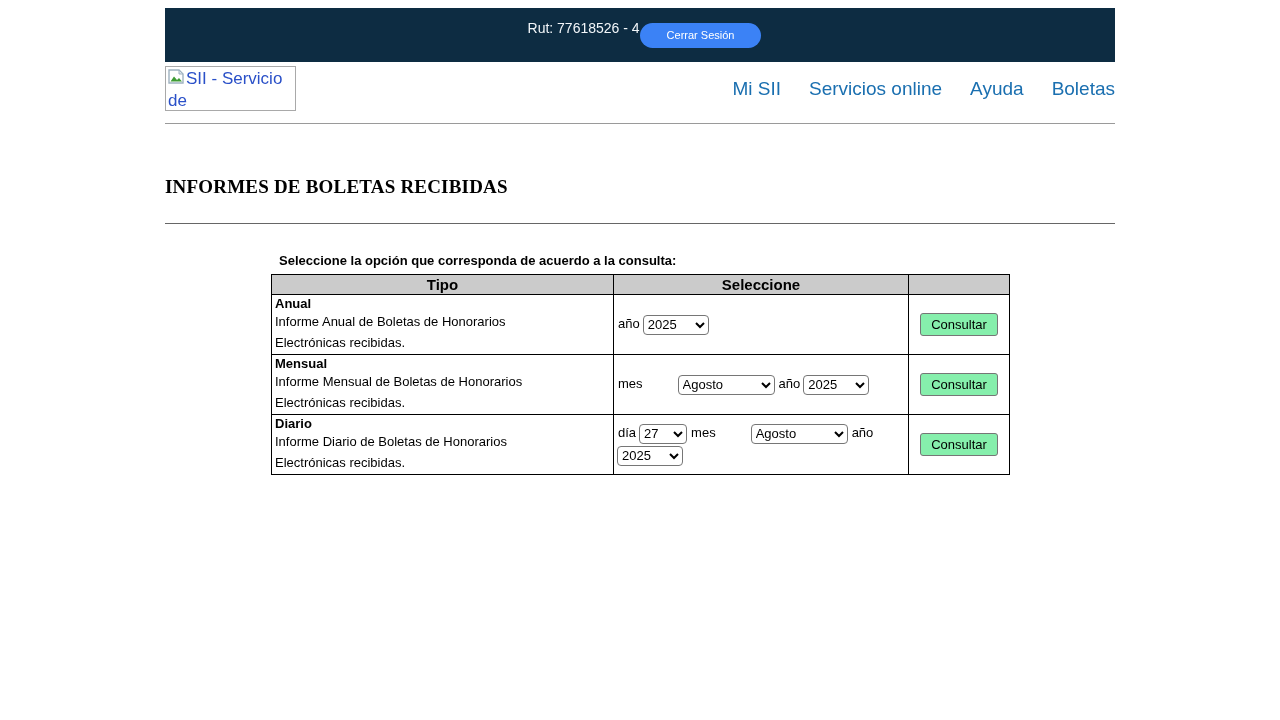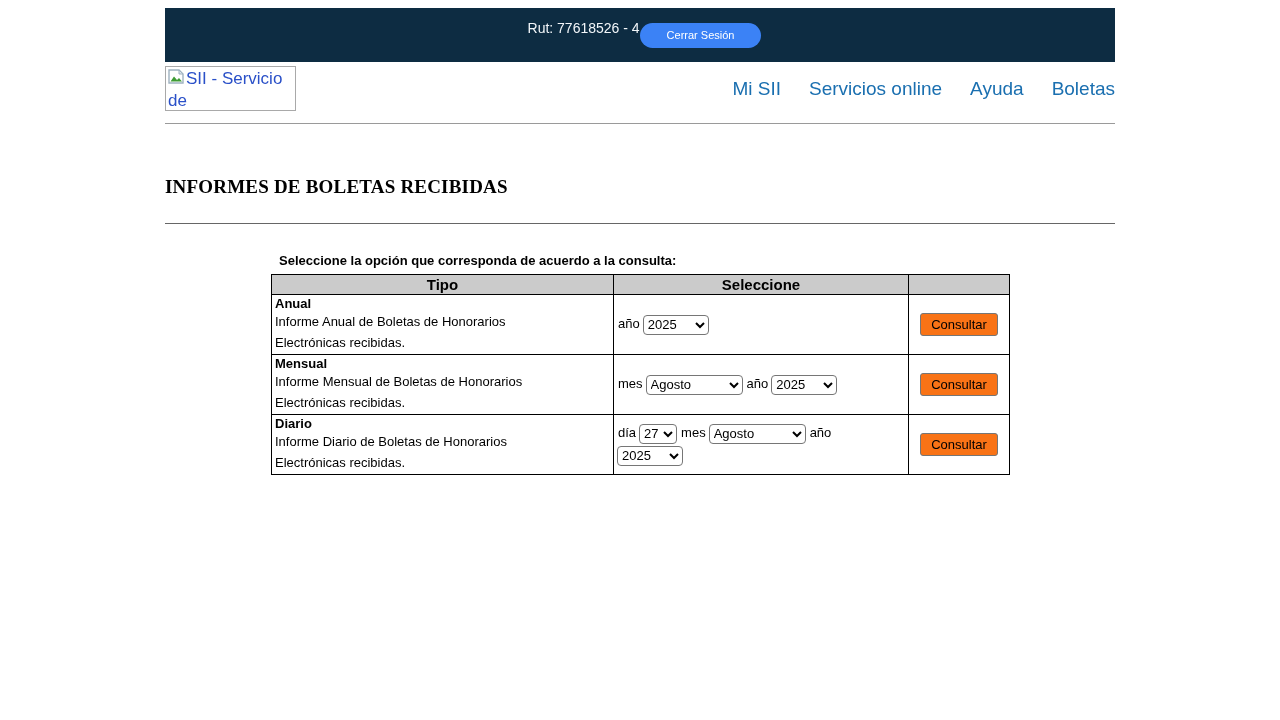--- a/index.html
+++ b/index.html
@@ -129,30 +129,30 @@
   select {
     font-family: "Liberation Sans", sans-serif;
     font-size: 13px;
     height: 20px;
     background: #ffffff;
     border: 1px solid #767676;
     border-radius: 4px;
     margin: 1px 3px 1px 0;
     vertical-align: middle;
   }
-  .sel-day { width: 38px; }
-  .sel-month { width: 97px; }
+  .sel-day { width: 48px; }
+  .sel-month { width: 97px; margin-left: 32px; }
   .sel-year { width: 66px; }
   .btn-cell { text-align: center; }
   .consultar-btn {
     font-family: "Liberation Sans", sans-serif;
     font-size: 13px;
     width: 78px;
     height: 23px;
-    background: #f97316;
+    background: #86efac;
     border: 1px solid #767676;
     border-radius: 3px;
     cursor: pointer;
     color: #000;
   }
 </style>
 </head>
 <body>
 
 <div class="page">

